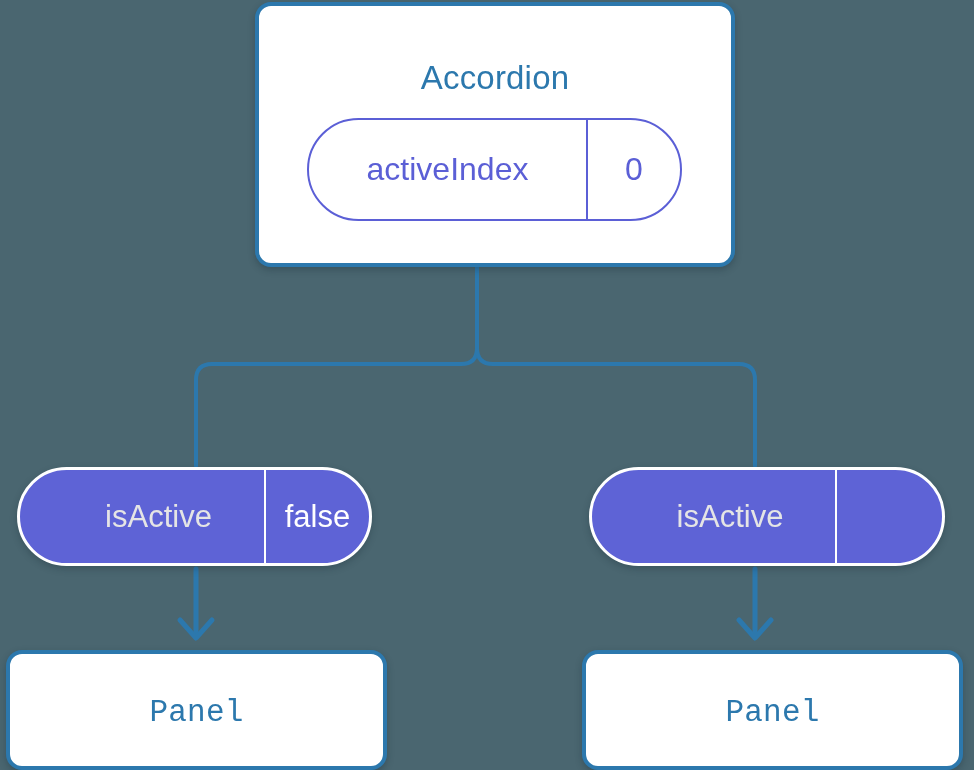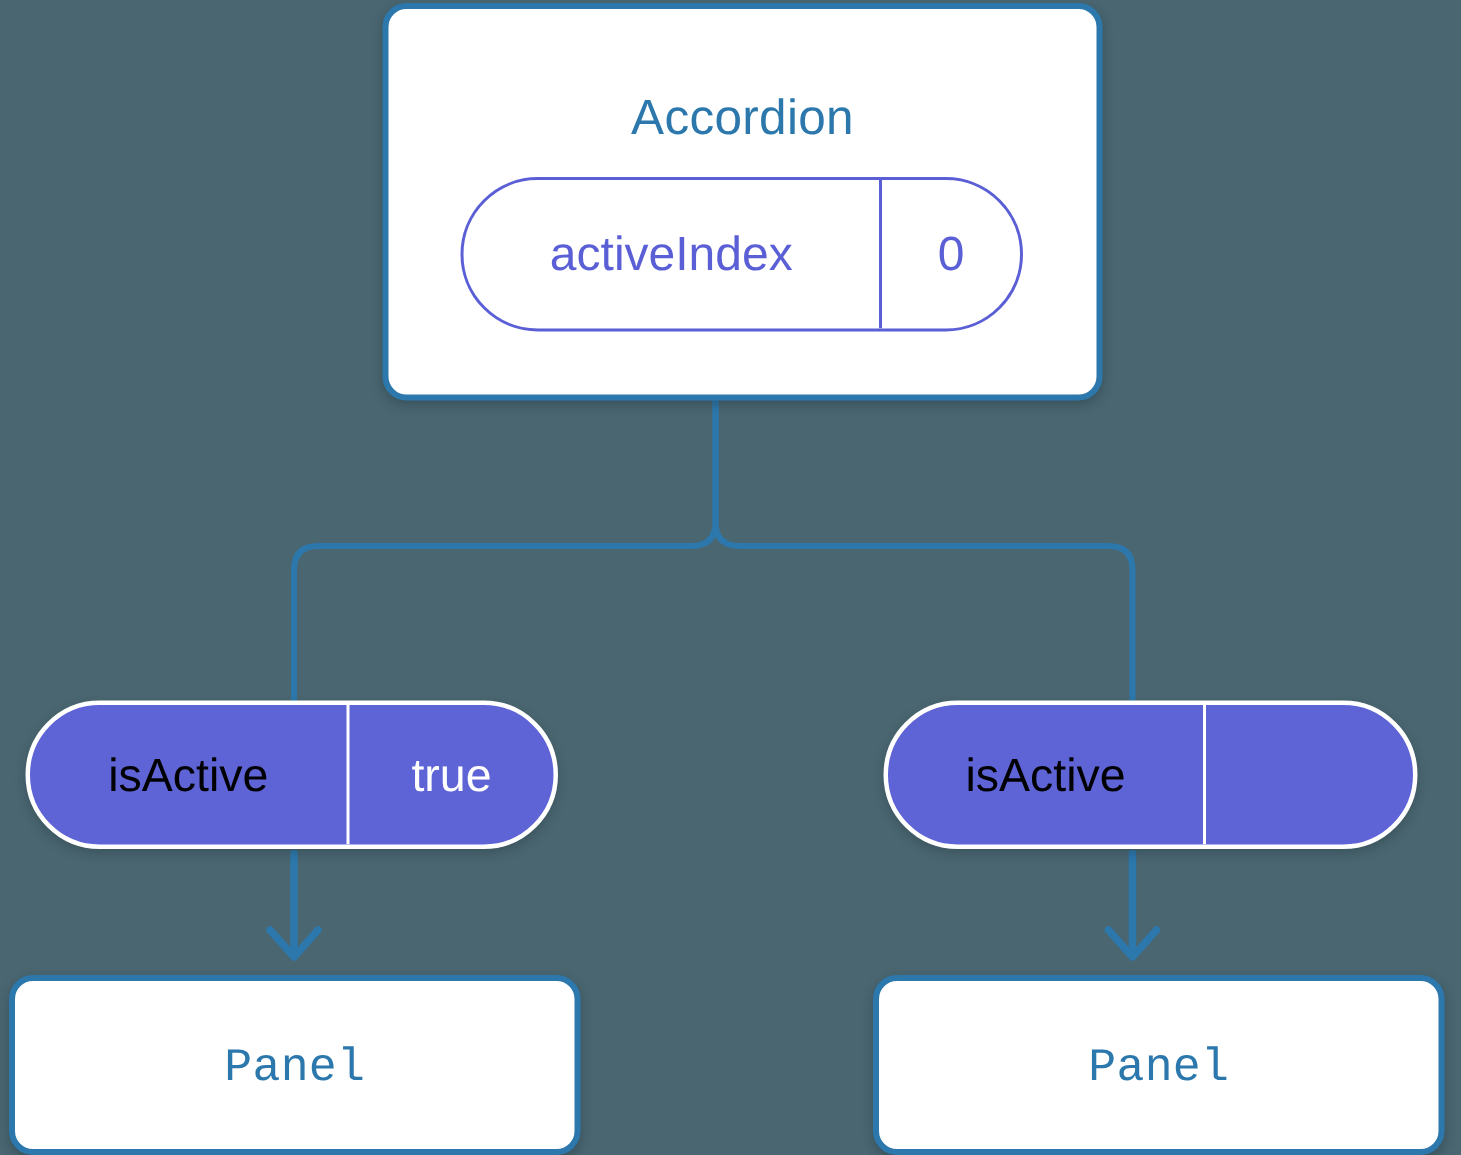--- a/index.html
+++ b/index.html
@@ -113,23 +113,24 @@
 
   
   .pill-filled {
     top: 467px;
     height: 99px;
     background: #5e63d6;
     border: 3px solid #ffffff;
     box-shadow: 0 3px 7px rgba(20,40,50,0.28);
   }
   .pill-filled .pill-key {
-    color: #000000;
+    color: #e5e5e5;
     font-size: 31px;
     border-right: 2px solid #ffffff;
+    margin-left: 33px;
   }
   .pill-filled .pill-val {
     flex: 1;
     color: #ffffff;
     font-size: 31px;
   }
   #pill-left  { left: 17px;  width: 355px; }
   #pill-left .pill-key  { width: 213px; }
   #pill-right { left: 589px; width: 356px; }
   #pill-right .pill-key { width: 212px; }
@@ -159,21 +160,21 @@
     <div id="accordion-title" class="comp-title">Accordion</div>
   </div>
 
   <div id="accordion-state-pill" class="pill">
     <span class="pill-key">activeIndex</span>
     <span class="pill-val">0</span>
   </div>
 
   <div id="pill-left" class="pill pill-filled">
     <span class="pill-key">isActive</span>
-    <span class="pill-val">true</span>
+    <span class="pill-val">false</span>
   </div>
 
   <div id="pill-right" class="pill pill-filled">
     <span class="pill-key">isActive</span>
   </div>
 
   <div id="panel-box-left" class="comp-box">
     <div class="comp-title panel-title">Panel</div>
   </div>
 

